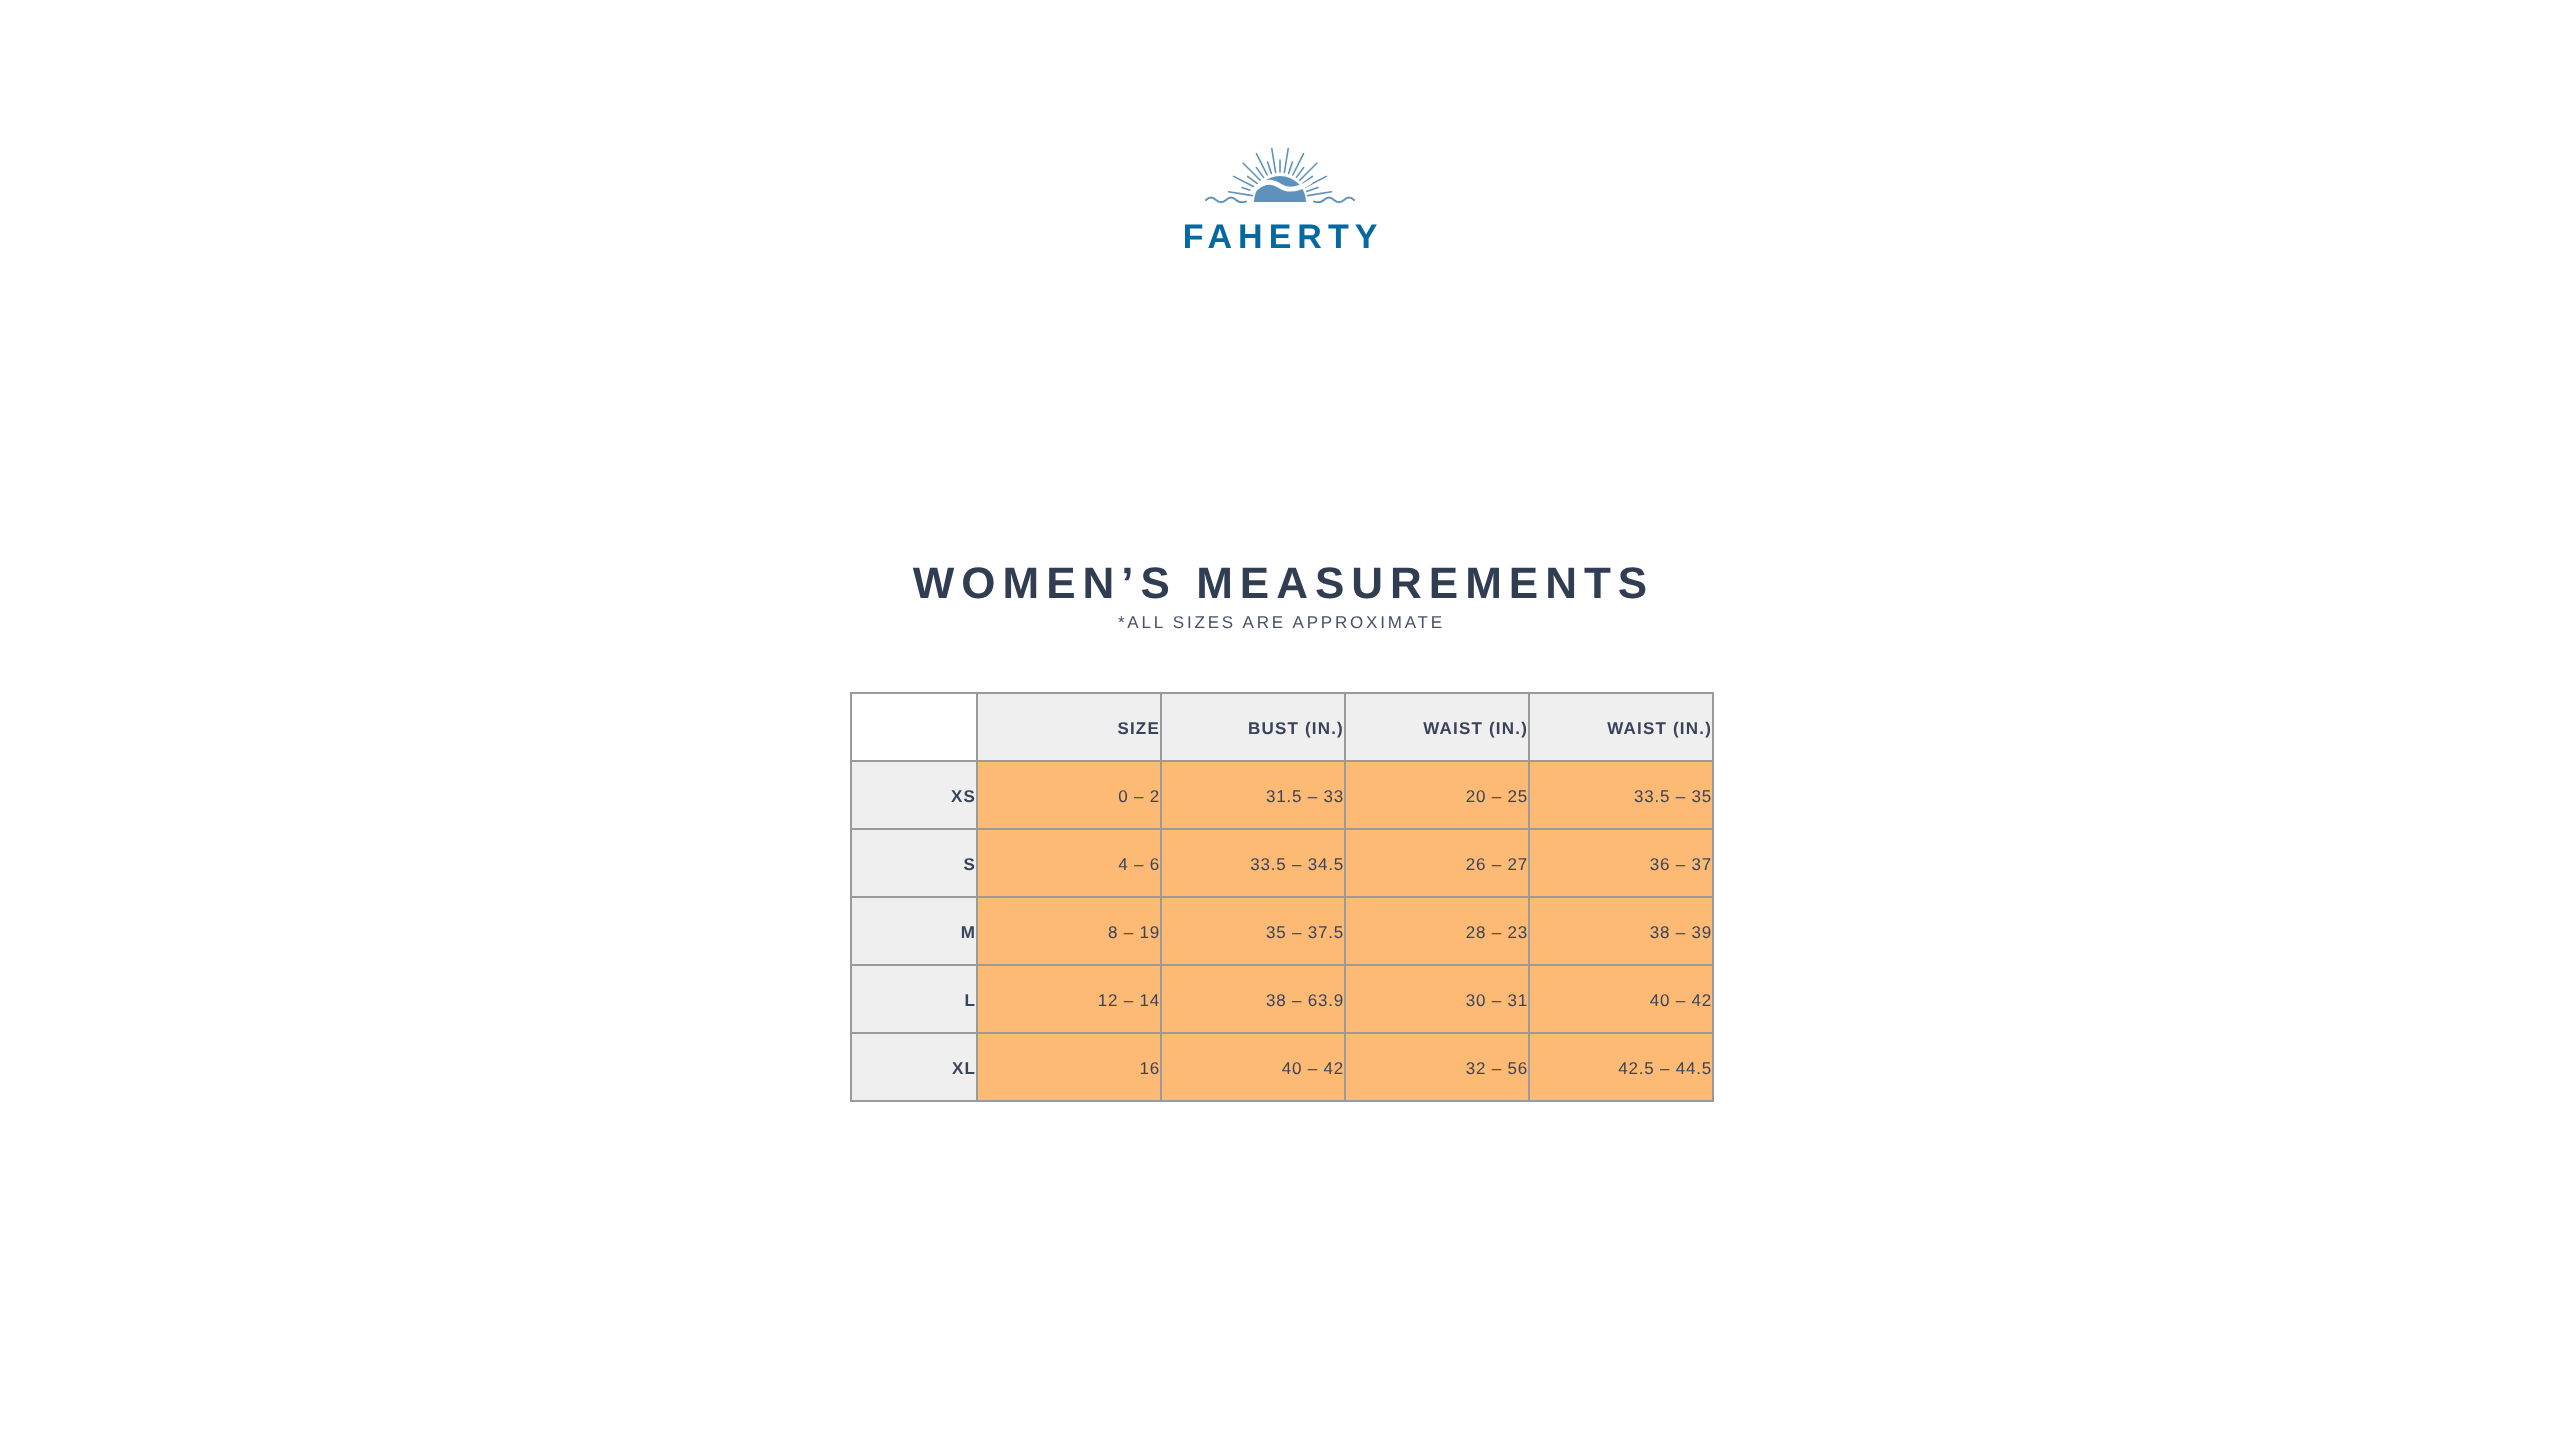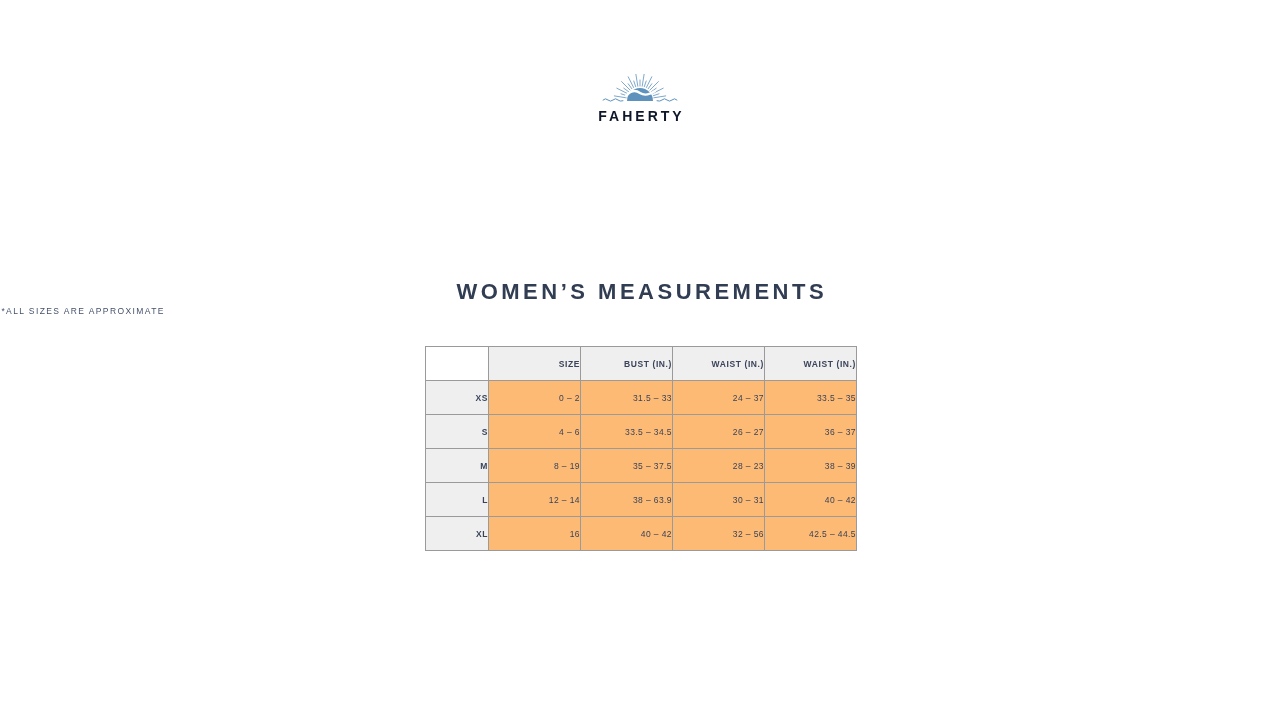--- a/index.html
+++ b/index.html
@@ -14,22 +14,22 @@
   }
   .logo-wrap {
     position: absolute;
     top: 74px;
     left: 0;
     width: 100%;
     text-align: center;
   }
   .logo-inner { display: inline-block; }
   .brand-name {
-    color: #0f172a;
-    font-size: 14px;
+    color: #0369a1;
+    font-size: 17px;
     font-weight: 700;
     letter-spacing: 3px;
     margin-top: -2px;
     text-indent: 3px; 
   }
   .page-title {
     position: absolute;
     top: 279px;
     left: 0;
     width: 100%;
@@ -38,21 +38,21 @@
     font-size: 22px;
     font-weight: 600;
     letter-spacing: 3.5px;
     text-indent: 3.5px;
   }
   .page-subtitle {
     position: absolute;
     top: 306px;
     left: 0;
     width: 100%;
-    text-align: left;
+    text-align: center;
     color: #45506A;
     font-size: 8.5px;
     font-weight: 500;
     letter-spacing: 1.4px;
     text-indent: 1.4px;
   }
   .table-wrap {
     position: absolute;
     left: 425px;
     top: 346px;
@@ -148,21 +148,21 @@
       <td class="ghost"></td>
       <th class="col-header">SIZE</th>
       <th class="col-header">BUST (IN.)</th>
       <th class="col-header">WAIST (IN.)</th>
       <th class="col-header">WAIST (IN.)</th>
     </tr>
     <tr>
       <td class="row-label">XS</td>
       <td class="data-cell">0 – 2</td>
       <td class="data-cell">31.5 – 33</td>
-      <td class="data-cell">24 – 37</td>
+      <td class="data-cell">20 – 25</td>
       <td class="data-cell">33.5 – 35</td>
     </tr>
     <tr>
       <td class="row-label">S</td>
       <td class="data-cell">4 – 6</td>
       <td class="data-cell">33.5 – 34.5</td>
       <td class="data-cell">26 – 27</td>
       <td class="data-cell">36 – 37</td>
     </tr>
     <tr>

